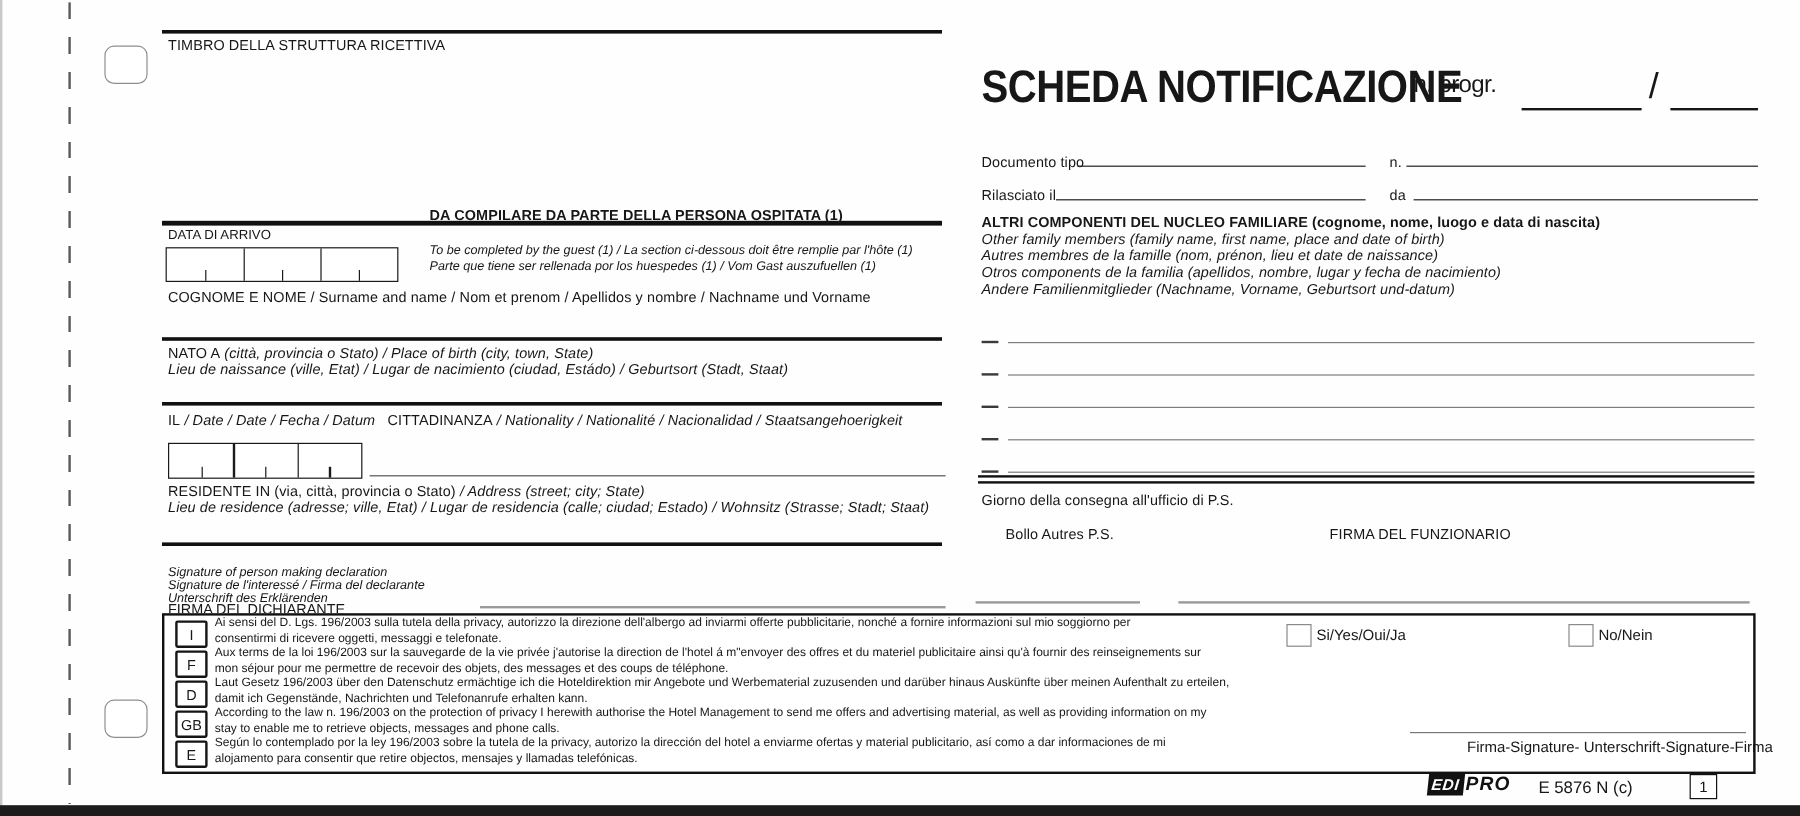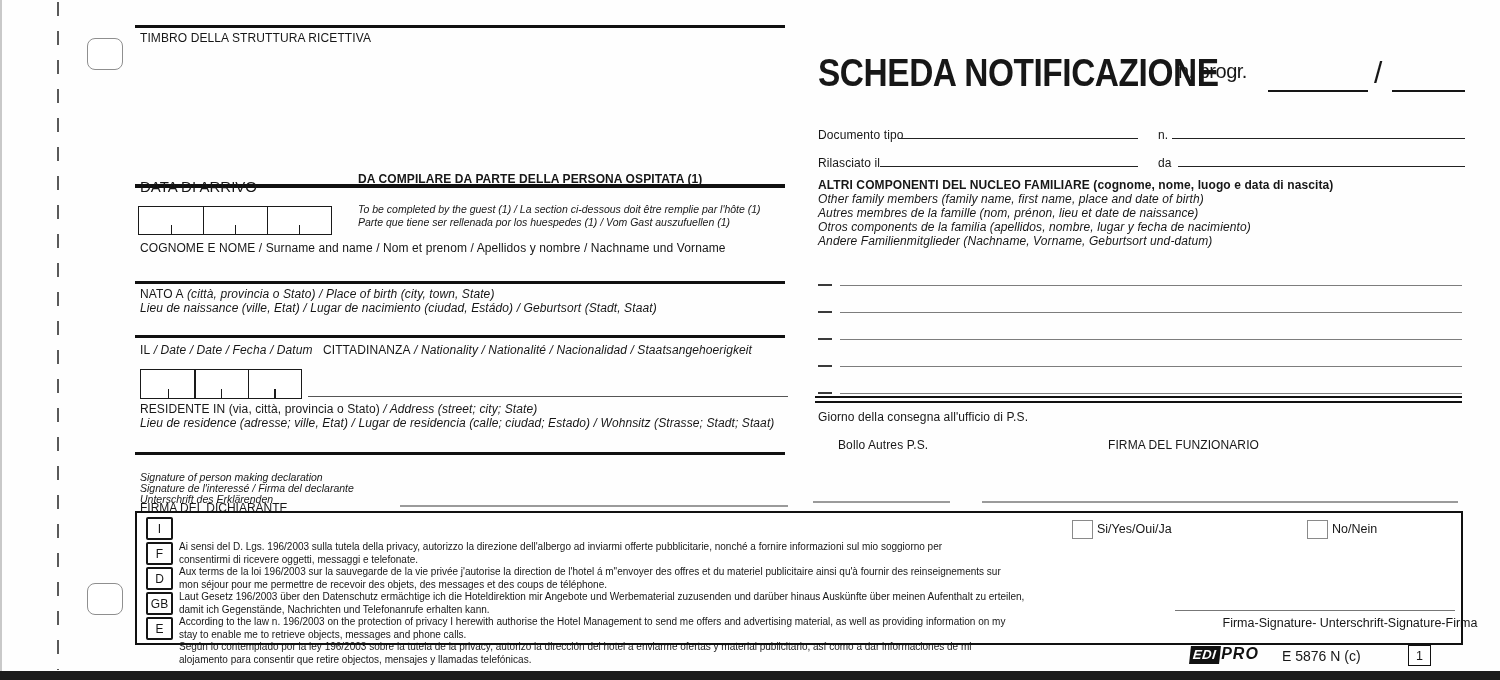--- a/index.html
+++ b/index.html
@@ -25,21 +25,21 @@
   .datebox .tk{position:absolute;bottom:0;height:9px;width:1.4px;background:#1a1a1a;}
   .title{font-size:38px;font-weight:bold;letter-spacing:-0.5px;
     transform:scaleX(0.88);transform-origin:left top;}
   .nprogr{font-size:20px;letter-spacing:-0.5px;}
   .dash{border-top:2px solid #3a3a3a;width:14px;}
   .famline{border-bottom:1.6px solid #7d7d7d;}
   .dblrule{border-top:2.2px solid #111;border-bottom:2.2px solid #111;height:2.5px;}
   .pbox{border:2.6px solid #111;background:#fff;}
   .letterbox{width:23px;height:19px;border:2px solid #151515;border-radius:2px;
     display:flex;align-items:center;justify-content:center;font-size:12px;background:#fff;}
-  .ptxt{font-size:10px;line-height:12.55px;letter-spacing:0;margin-top:27px;}
+  .ptxt{font-size:10px;line-height:12.55px;letter-spacing:0;}
   .cb{width:19px;height:17px;border:1.6px solid #8a8a8a;background:#fff;}
   .cblabel{font-size:12.5px;}
   .logo-edi{display:inline-block;background:#111;color:#fff;font-weight:bold;font-style:italic;
     font-size:13px;padding:1px 4px 2px 3px;transform:skewX(-6deg);letter-spacing:0.5px;}
   .logo-pro{display:inline-block;font-weight:bold;font-style:italic;font-size:16px;color:#111;
     letter-spacing:1px;margin-left:1px;}
   .pagebox{width:21px;height:19px;border:1.6px solid #111;display:flex;align-items:center;
     justify-content:center;font-size:12.5px;background:#fff;}
   .botbar{left:0;top:671px;width:1500px;height:9px;background:#1c1c1c;}
 </style>
@@ -50,21 +50,21 @@
 
   <div class="abs paper-edge"></div>
   <div class="abs perforation"></div>
   <div class="abs punch" style="left:87px;top:38px;"></div>
   <div class="abs punch" style="left:87px;top:583px;"></div>
 
   <div class="abs rule" style="left:135px;top:25px;width:650px;"></div>
   <div class="abs lbl nw" style="left:140px;top:31px;">TIMBRO DELLA STRUTTURA RICETTIVA</div>
 
   <div class="abs rule" style="left:135px;top:184px;width:650px;height:3.5px;"></div>
-  <div class="abs nw" style="left:140px;top:178px;font-size:15px;">DATA DI ARRIVO</div>
+  <div class="abs nw" style="left:140px;top:190px;font-size:11px;">DATA DI ARRIVO</div>
 
   <div class="abs datebox" style="left:138px;top:206px;width:192px;height:27px;">
     <i class="tk" style="left:16.66%;"></i>
       <i class="dv" style="left:33.33%;"></i>
     <i class="tk" style="left:50%;"></i>
       <i class="dv" style="left:66.66%;"></i>
     <i class="tk" style="left:83.33%;"></i>
   </div>
 
   <div class="abs lbl b nw" style="left:358px;top:172px;">DA COMPILARE DA PARTE DELLA PERSONA OSPITATA (1)</div>

